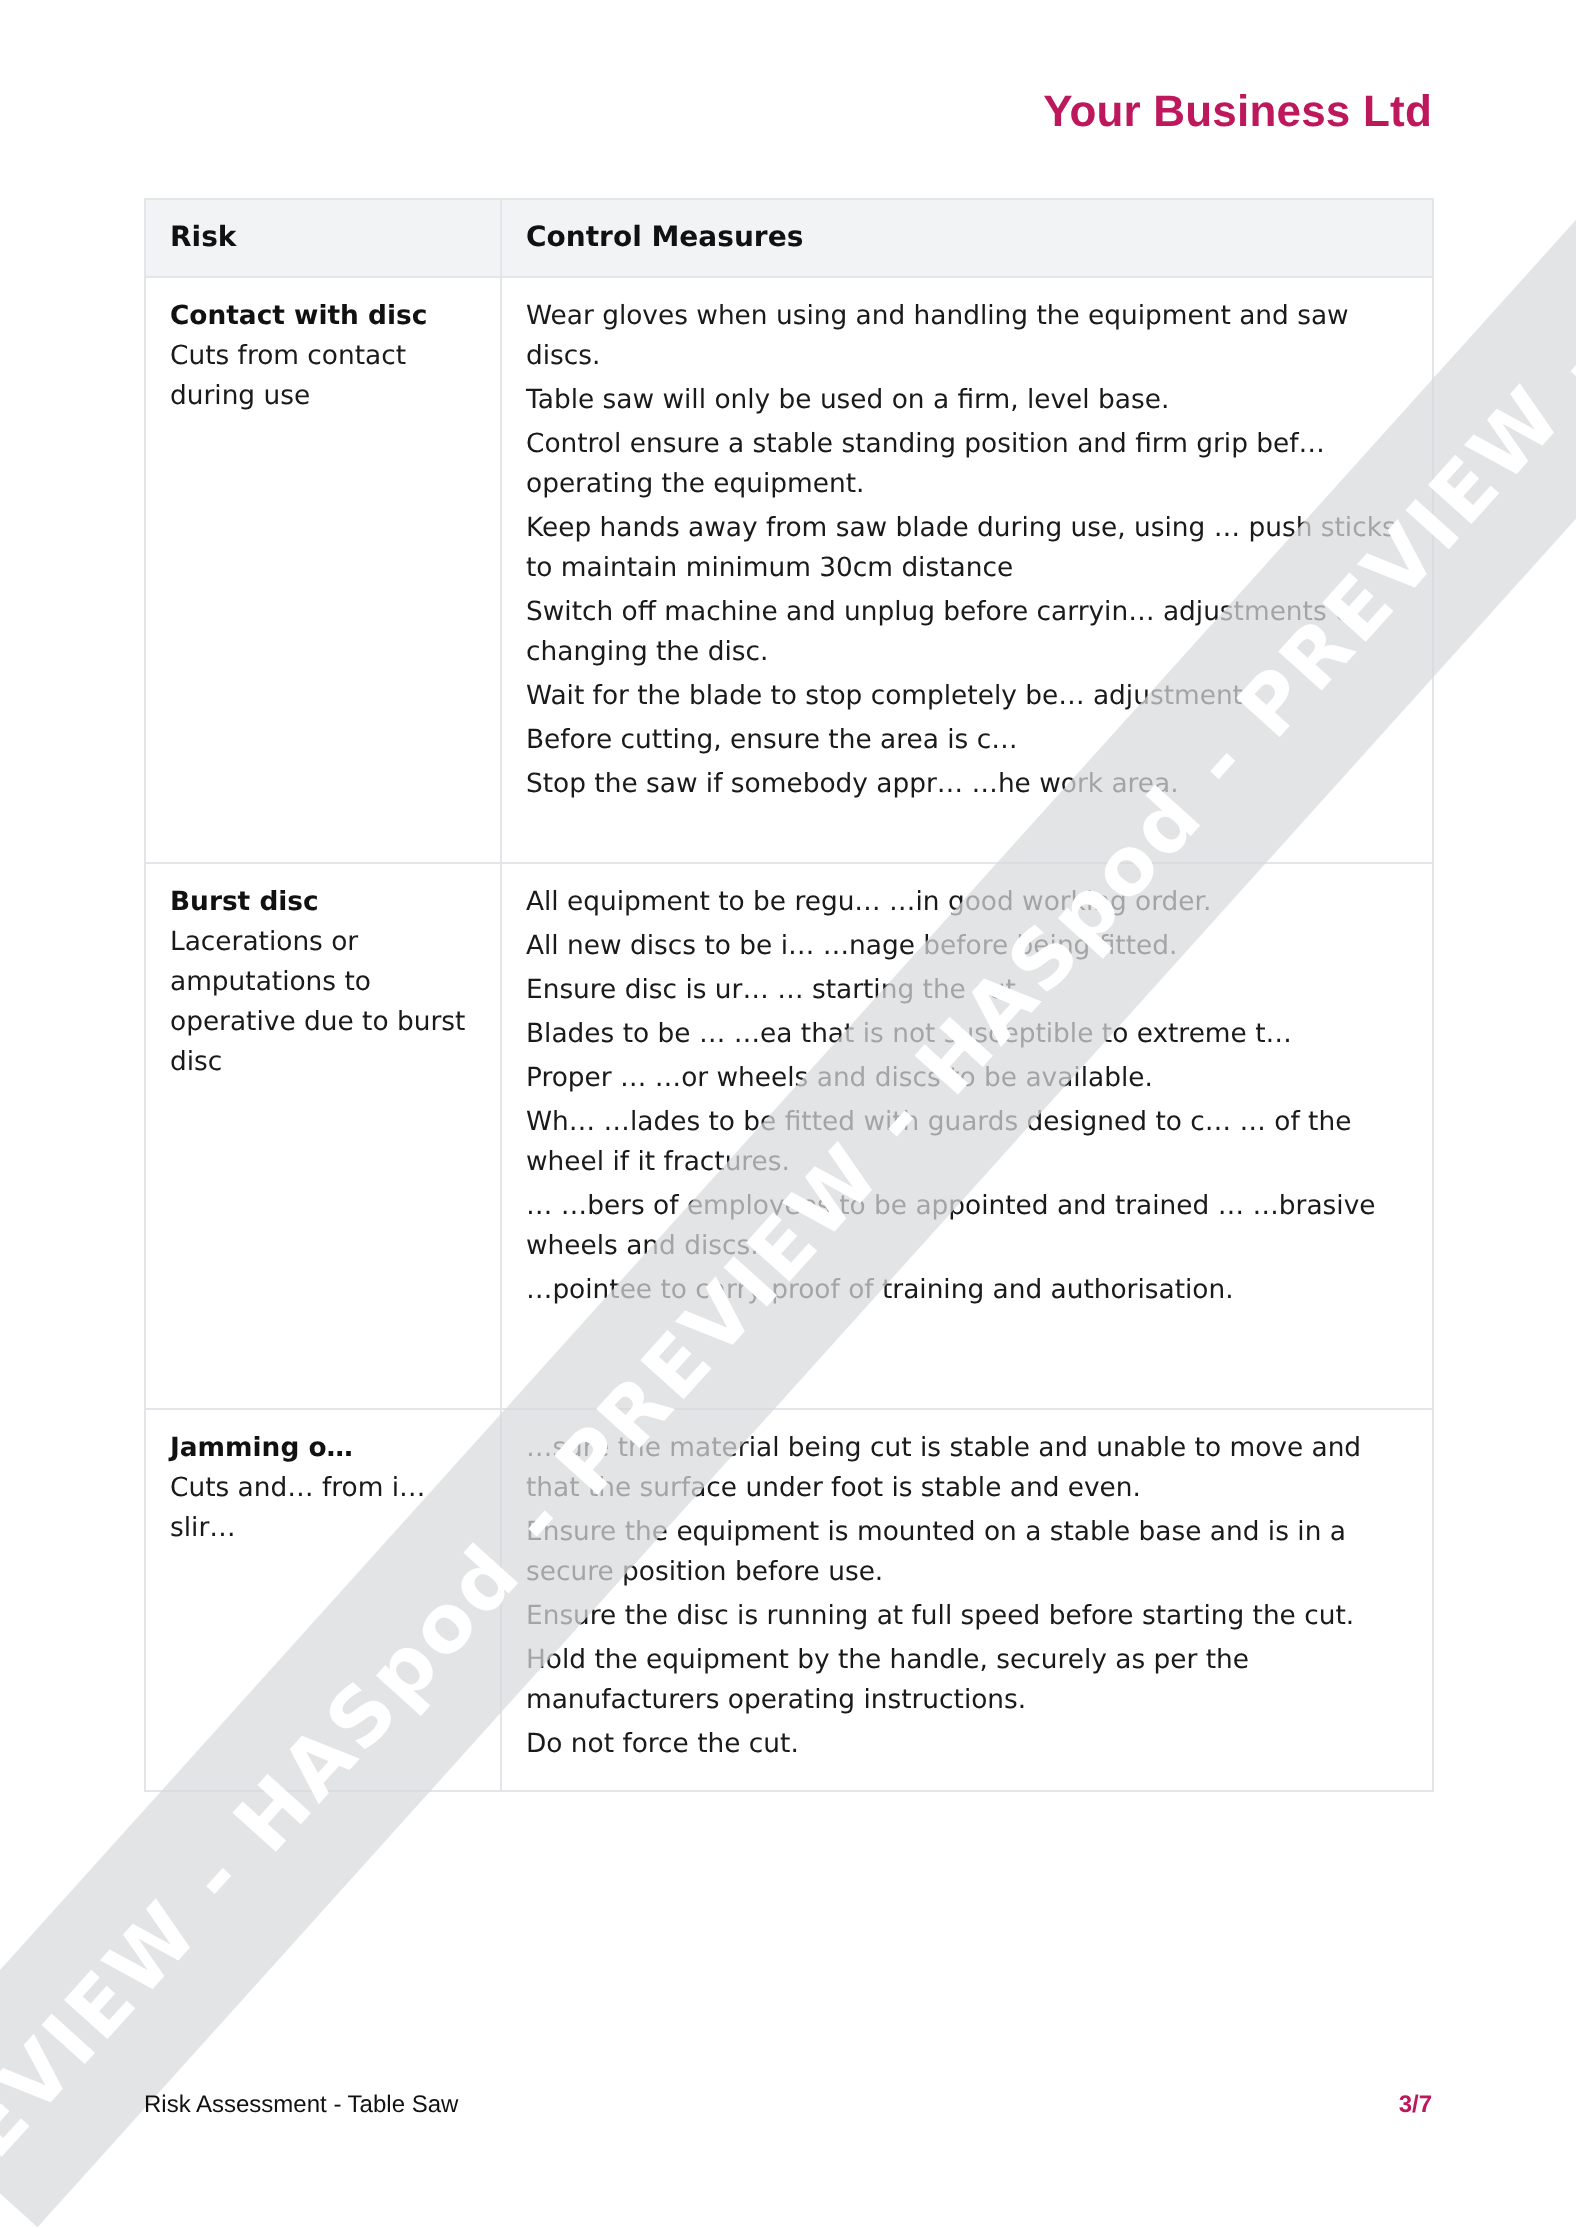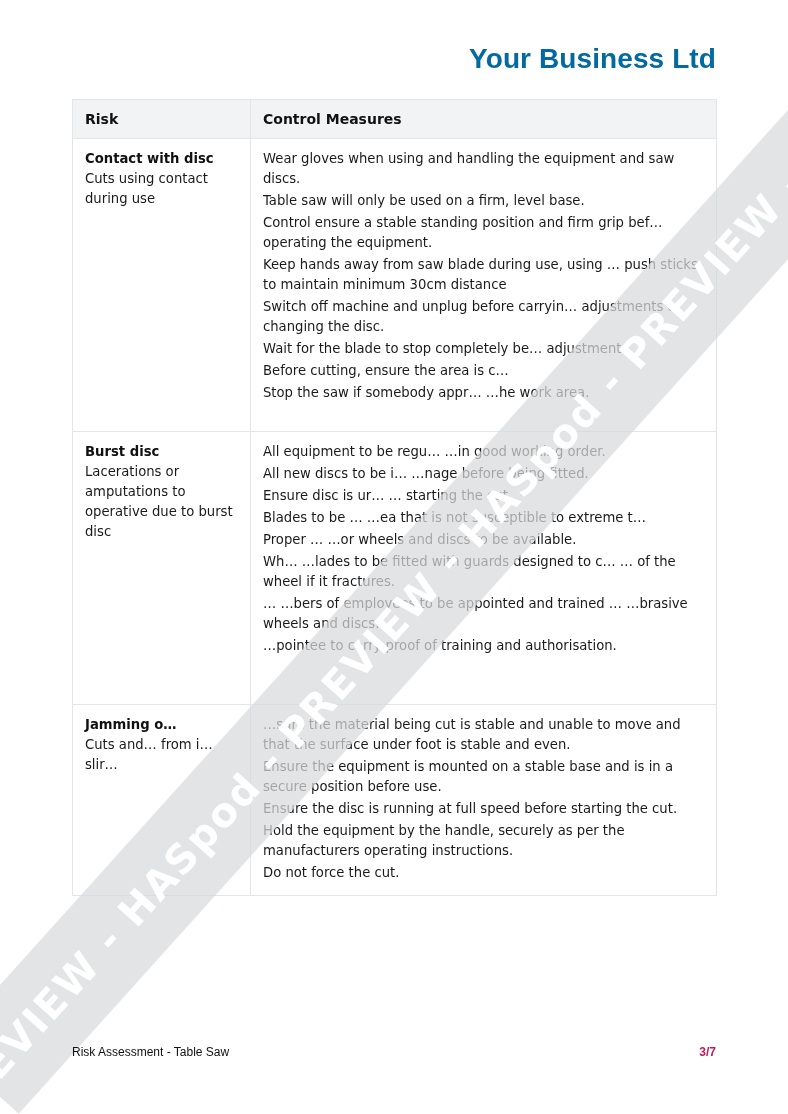--- a/index.html
+++ b/index.html
@@ -4,21 +4,21 @@
   <style>
     html, body { margin: 0; padding: 0; }
     body {
       width: 788px; height: 1114px; position: relative; overflow: hidden;
       background: #ffffff; color: #1a1a1a;
       font-family: "DejaVu Sans", sans-serif;
     }
     .company {
       position: absolute; right: 72px; top: 43px;
       font-family: "Liberation Sans", sans-serif; font-weight: 700;
-      font-size: 28px; color: #0369a1; letter-spacing: 0.1px;
+      font-size: 22px; color: #be185d; letter-spacing: 0.1px;
     }
     table.risk {
       position: absolute; left: 72px; top: 99px; width: 645px;
       border-collapse: collapse; table-layout: fixed;
     }
     table.risk th, table.risk td {
       border: 1.5px solid #e3e5e9; vertical-align: top; text-align: left;
     }
     table.risk th {
       background: #f2f3f5; height: 38px; padding: 0 12px;
@@ -63,21 +63,21 @@
   <thead>
     <tr>
       <th>Risk</th>
       <th>Control Measures</th>
     </tr>
   </thead>
   <tbody>
     <tr style="height:293px;">
       <td class="riskcell">
         <div class="risk-title">Contact with disc</div>
-        <div class="risk-desc">Cuts using contact during use</div>
+        <div class="risk-desc">Cuts from contact during use</div>
       </td>
       <td class="ctrlcell">
         <div class="measure">Wear gloves when using and handling the equipment and saw discs.</div>
         <div class="measure">Table saw will only be used on a firm, level base.</div>
         <div class="measure">Control ensure a stable standing position and firm grip bef… operating the equipment.</div>
         <div class="measure">Keep hands away from saw blade during use, using … push sticks to maintain minimum 30cm distance</div>
         <div class="measure">Switch off machine and unplug before carryin… adjustments or changing the disc.</div>
         <div class="measure">Wait for the blade to stop completely be… adjustments.</div>
         <div class="measure">Before cutting, ensure the area is c…</div>
         <div class="measure">Stop the saw if somebody appr… …he work area.</div>

